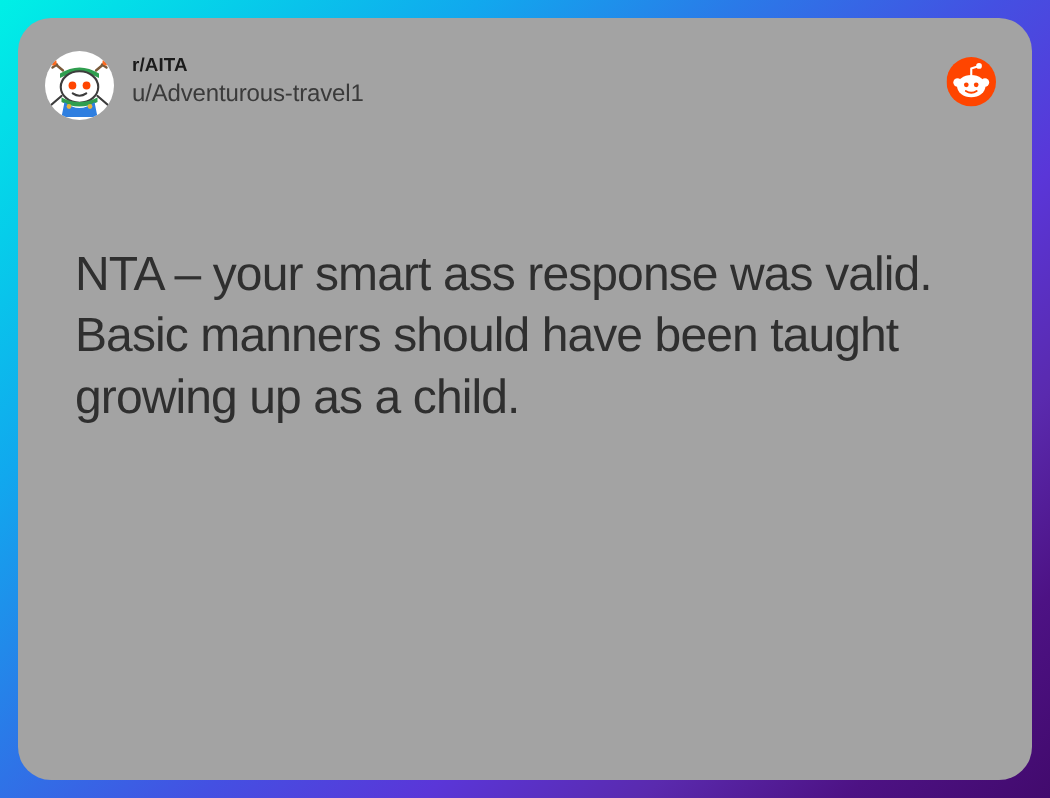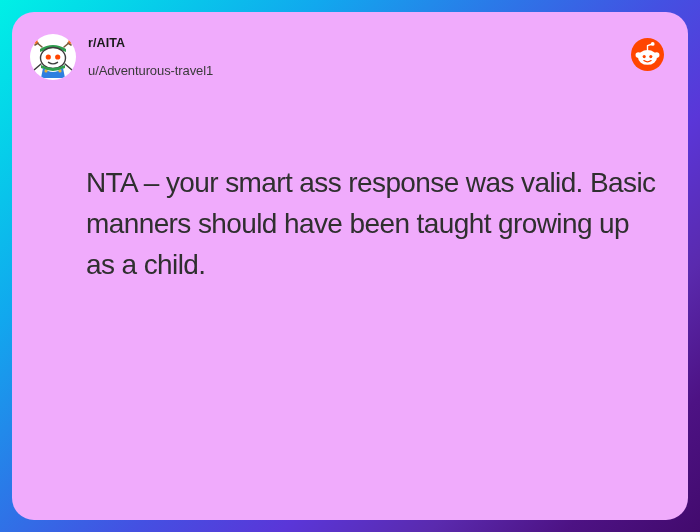--- a/index.html
+++ b/index.html
@@ -34,21 +34,21 @@
         #420a6d 100%);
   }
 
   
   #card {
     position: absolute;
     left: 12px;
     top: 12px;
     width: 676px;
     height: 508px;
-    background: #f0abfc;
+    background: #a3a3a3;
     border-radius: 22px;
     overflow: hidden;
   }
 
   
   .post-header {
     position: absolute;
     left: 0;
     top: 0;
     width: 100%;
@@ -79,52 +79,51 @@
   }
 
   .sub-name {
     font-size: 12.5px;
     font-weight: bold;
     color: #1a1a1a;
     letter-spacing: 0.1px;
   }
 
   .user-name {
-    font-size: 13px;
+    font-size: 16px;
     font-weight: 400;
     color: #3a3a3a;
     letter-spacing: -0.1px;
-    margin-top: 12px;
+    margin-top: 2px;
   }
 
   .brand-logo {
     position: absolute;
     right: 24px;
     top: 26px;
     width: 33px;
     height: 33px;
   }
   .brand-logo svg { display: block; width: 33px; height: 33px; }
 
   
   .post-body {
     position: absolute;
     left: 38px;
     top: 150px;
     right: 30px;
   }
 
   .para {
-    font-size: 28px;
+    font-size: 32px;
     line-height: 41px;
     color: #2f2f2f;
     letter-spacing: -0.6px;
     font-weight: 400;
     white-space: pre-wrap;
-    margin-left: 36px;
   }
 
   .para + .para { margin-top: 41px; }
 </style>
 </head>
 <body>
 
 <div id="backdrop"></div>
 
 <div id="card">

